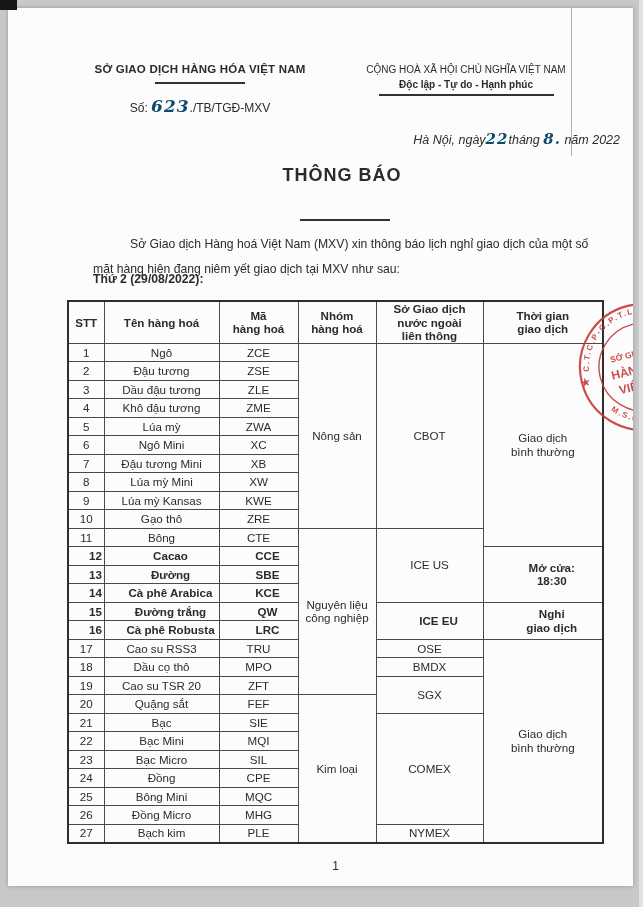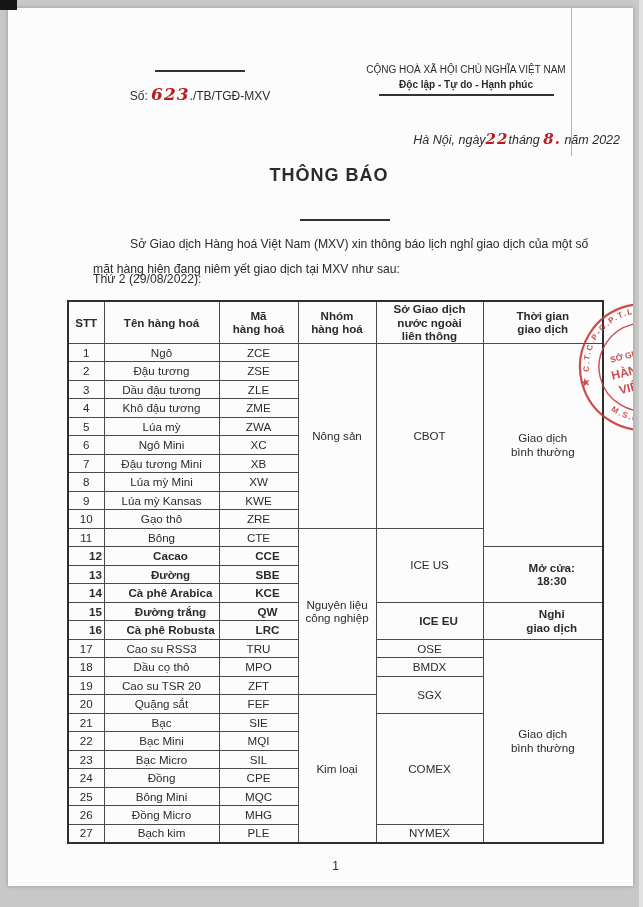--- a/index.html
+++ b/index.html
@@ -17,38 +17,38 @@
     box-shadow:0 0 4px rgba(0,0,0,0.25);
   }
   .crease { position:absolute; left:563px; top:0; width:1px; height:148px; background:#b3b3b3; }
   .edge-strip { position:absolute; right:0; top:0; width:4px; height:907px; background:#e2e2e2; }
 
   
   .org { position:absolute; left:60px; top:55px; width:264px; text-align:center; }
   .org-name { font-weight:bold; font-size:11.5px; letter-spacing:0.2px; }
   .org-underline { width:90px; height:2px; background:#333; margin:7px auto 0 auto; }
   .doc-no { margin-top:12px; font-size:12px; }
-  .hw { font-family:"DejaVu Serif", serif; font-style:italic; font-weight:bold; color:#b91c1c; font-size:17px; letter-spacing:1px; }
+  .hw { font-family:"DejaVu Serif", serif; font-style:italic; font-weight:bold; color:#0c4a6e; font-size:17px; letter-spacing:1px; }
   .hw-date { font-size:15px; }
   .nat { position:absolute; left:317px; top:56px; width:282px; text-align:center; }
   .nat1 { font-weight:normal; font-size:10px; }
   .nat2 { font-weight:bold; font-size:10px; margin-top:4px; }
   .nat-underline { width:175px; height:1.5px; background:#333; margin:4px auto 0 auto; }
   .date-line { position:absolute; left:330px; top:122px; width:282px; text-align:right;
                font-style:italic; font-size:12.5px; }
 
-  .title { position:absolute; left:41px; top:157px; width:560px; text-align:center;
+  .title { position:absolute; left:54px; top:157px; width:560px; text-align:center;
            font-weight:bold; font-size:18px; letter-spacing:1px; }
   .subtitle { position:absolute; left:55px; top:189px; width:560px; text-align:center;
               font-weight:bold; font-style:italic; font-size:12.3px; }
   .subtitle-underline { position:absolute; left:292px; top:211px; width:90px; height:1.5px; background:#333; }
 
   .intro { position:absolute; left:85px; top:224px; width:515px; font-size:12.2px;
            line-height:24.5px; text-indent:37px; }
-  .sched { position:absolute; left:85px; top:264px; font-weight:normal; font-size:12.2px; }
+  .sched { position:absolute; left:85px; top:264px; font-weight:bold; font-size:12.2px; }
 
   
   .tbl { position:absolute; left:59px; top:292px; width:535px;
          border-collapse:collapse; table-layout:fixed;
          font-size:11.6px; border:2px solid #2e2e2e; }
   .tbl th, .tbl td { border:1px solid #4a4a4a; padding:0 2px; text-align:center;
                      vertical-align:middle; white-space:pre-line; line-height:13.5px;
                      overflow:hidden; }
   .tbl thead tr { height:41px; }
   .tbl th { font-weight:bold; }
@@ -67,20 +67,21 @@
 
   .pageno { position:absolute; left:0; top:851px; width:655px; text-align:center; font-size:12px; }
 </style>
 </head>
 <body>
 
 <div class="page">
   <div class="crease"></div>
 
   <div class="org">
+    <div class="org-name">SỞ GIAO DỊCH HÀNG HÓA VIỆT NAM</div>
     <div class="org-underline"></div>
     <div class="doc-no"><span>Số:</span> <span class="hw">623</span><span>./TB/TGĐ-MXV</span></div>
   </div>
 
   <div class="nat">
     <div class="nat1">CỘNG HOÀ XÃ HỘI CHỦ NGHĨA VIỆT NAM</div>
     <div class="nat2">Độc lập - Tự do - Hạnh phúc</div>
     <div class="nat-underline"></div>
   </div>
 

